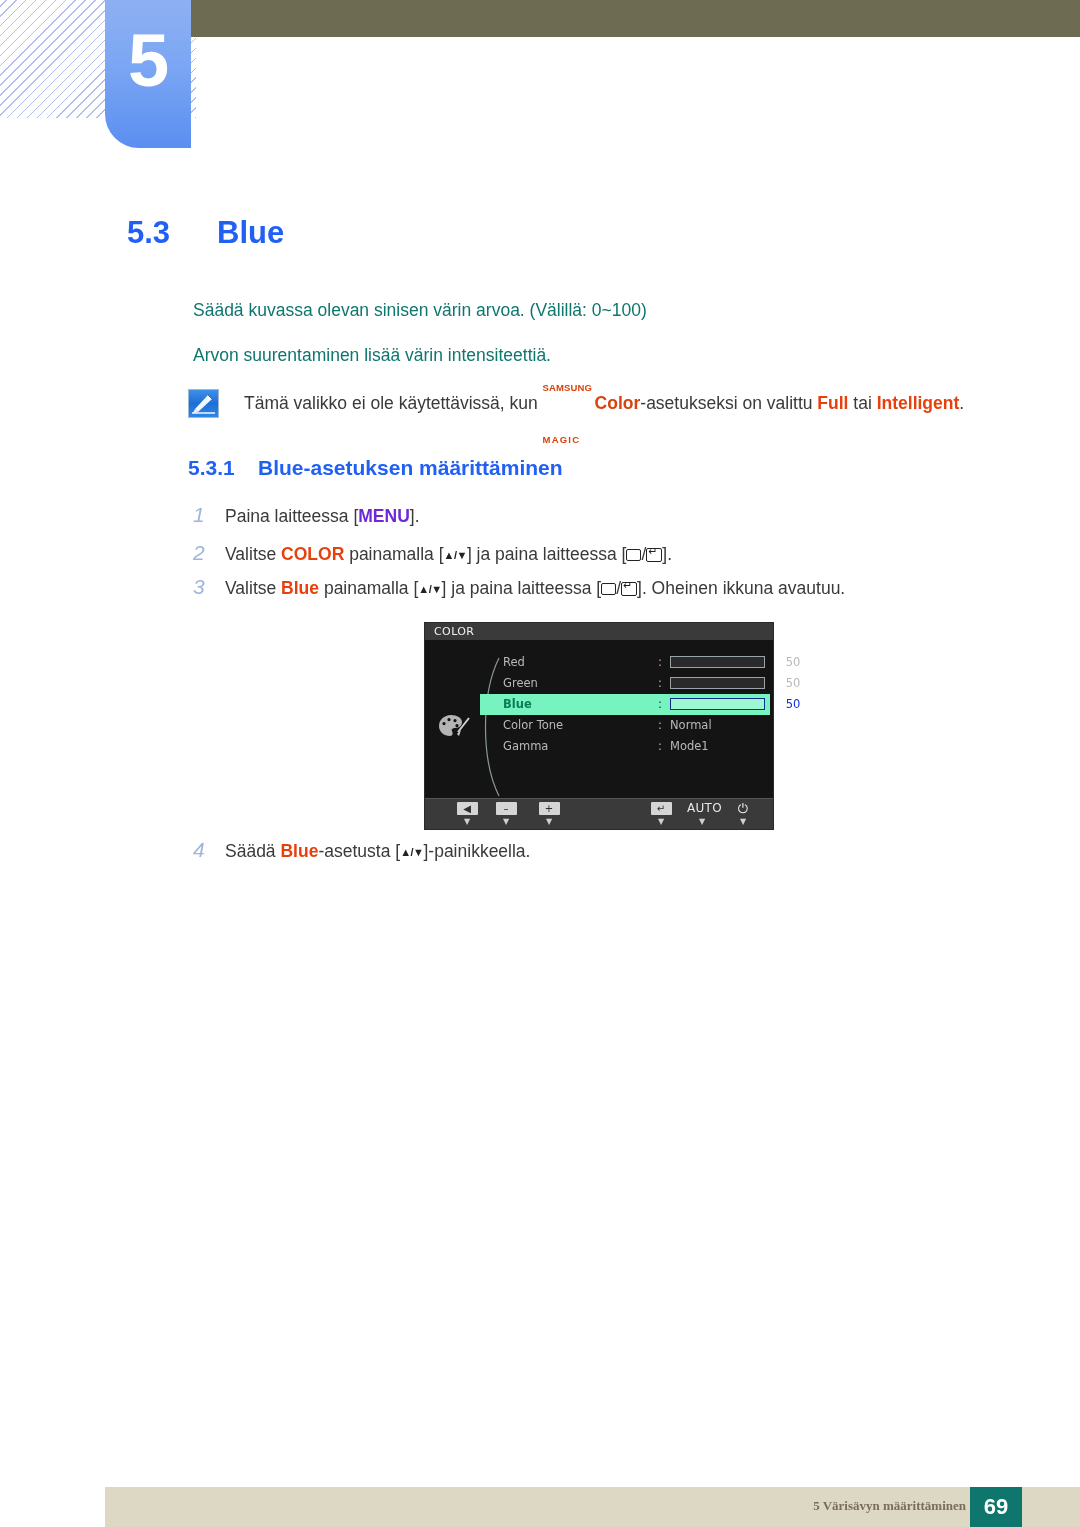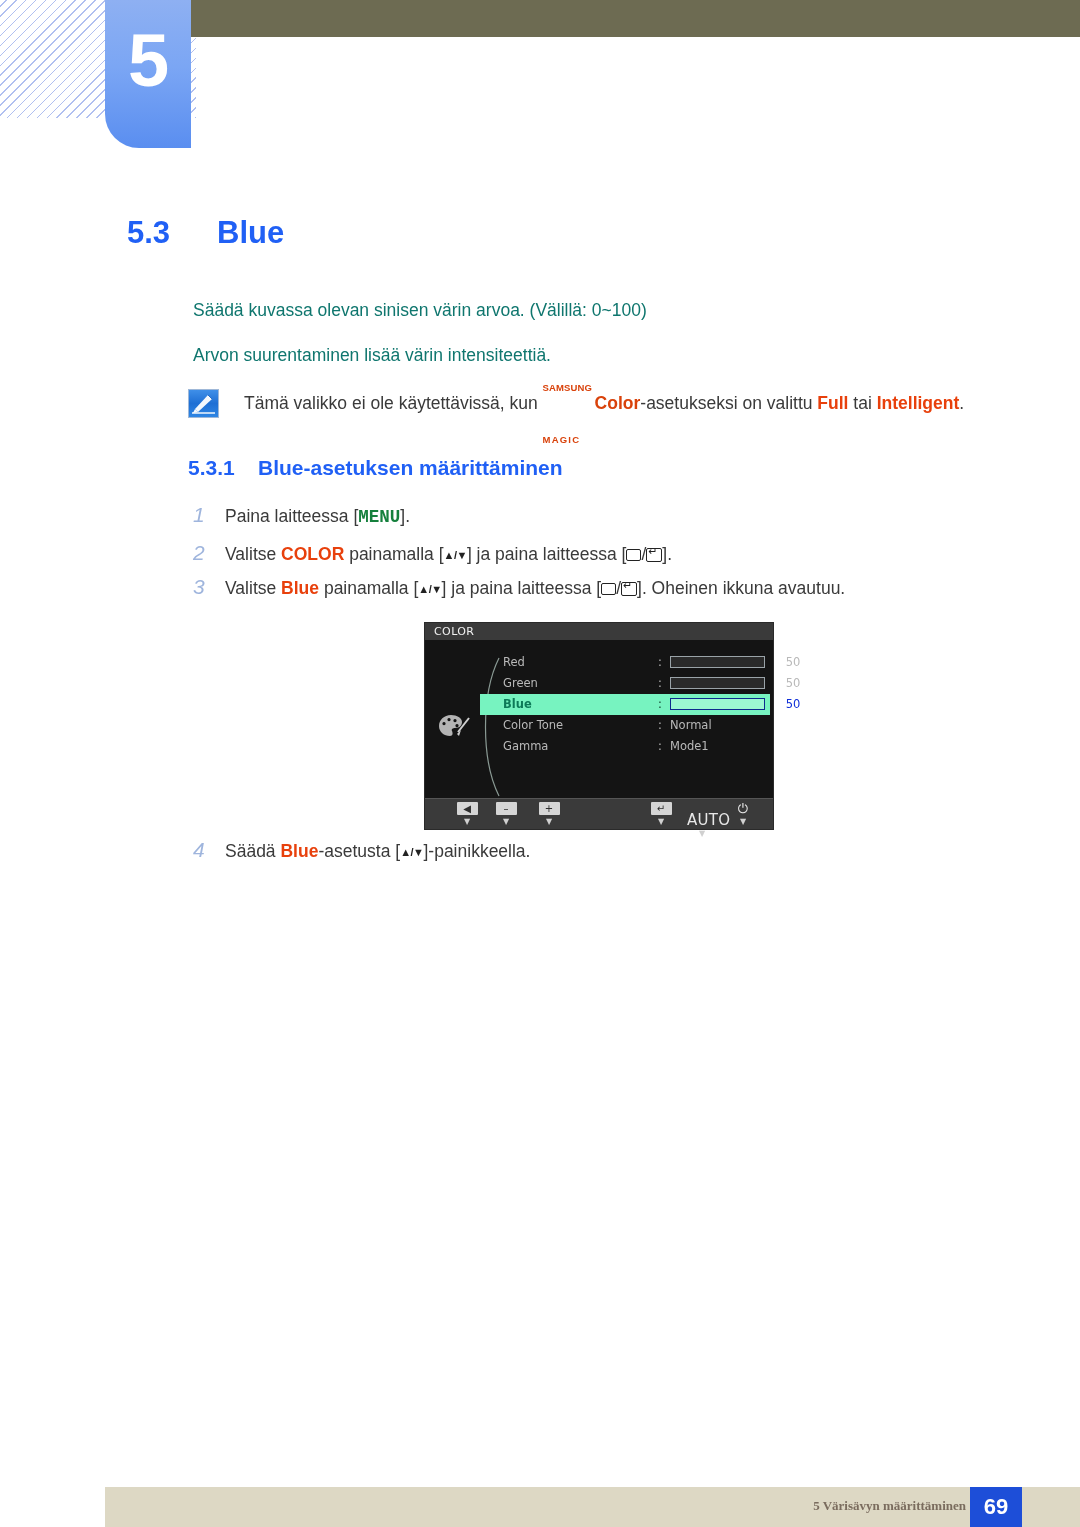--- a/index.html
+++ b/index.html
@@ -163,21 +163,21 @@
   }
   .step .stext {
     font-size: 17.5px;
     color: #3a3a3a;
   }
   #step1 { top: 503px; }
   #step2 { top: 541px; }
   #step3 { top: 575px; }
   #step4 { top: 838px; }
 
-  .kbd { font-weight: bold; color: #15803d; font-family: Liberation Mono, monospace; }
+  .kbd { font-weight: bold; color: #6d28d9; }
   .orange-b { color: #e8400c; font-weight: bold; }
   .updn {
     display: inline-block;
     font-size: 11px;
     letter-spacing: -0.5px;
     color: #222;
     font-weight: bold;
     transform: translateY(-1px);
   }
   .rect-ico {
@@ -344,24 +344,23 @@
   .osd-btn .tick {
     display: block;
     color: #d0d0d0;
     font-size: 8px;
     line-height: 9px;
     margin-top: 2px;
   }
   .osd-btn .auto-txt {
     display: block;
     color: #e8e8e8;
-    font-size: 15px;
+    font-size: 12px;
     line-height: 13px;
     letter-spacing: 0.3px;
-    margin-top: 12px;
   }
 
   
   #footer-bar {
     position: absolute;
     left: 105px; top: 1487px;
     width: 975px;
     height: 40px;
     background: #ddd8c4;
   }
@@ -372,21 +371,21 @@
     font-weight: bold;
     color: #7a6c5e;
     white-space: nowrap;
     font-family: Liberation Serif, serif;
   }
   #page-box {
     position: absolute;
     left: 970px; top: 1487px;
     width: 52px;
     height: 40px;
-    background: #1d4ed8;
+    background: #0f766e;
   }
   #page-num {
     position: absolute;
     left: 0; top: 0;
     width: 52px;
     height: 40px;
     line-height: 40px;
     text-align: center;
     font-size: 22px;
     font-weight: bold;

